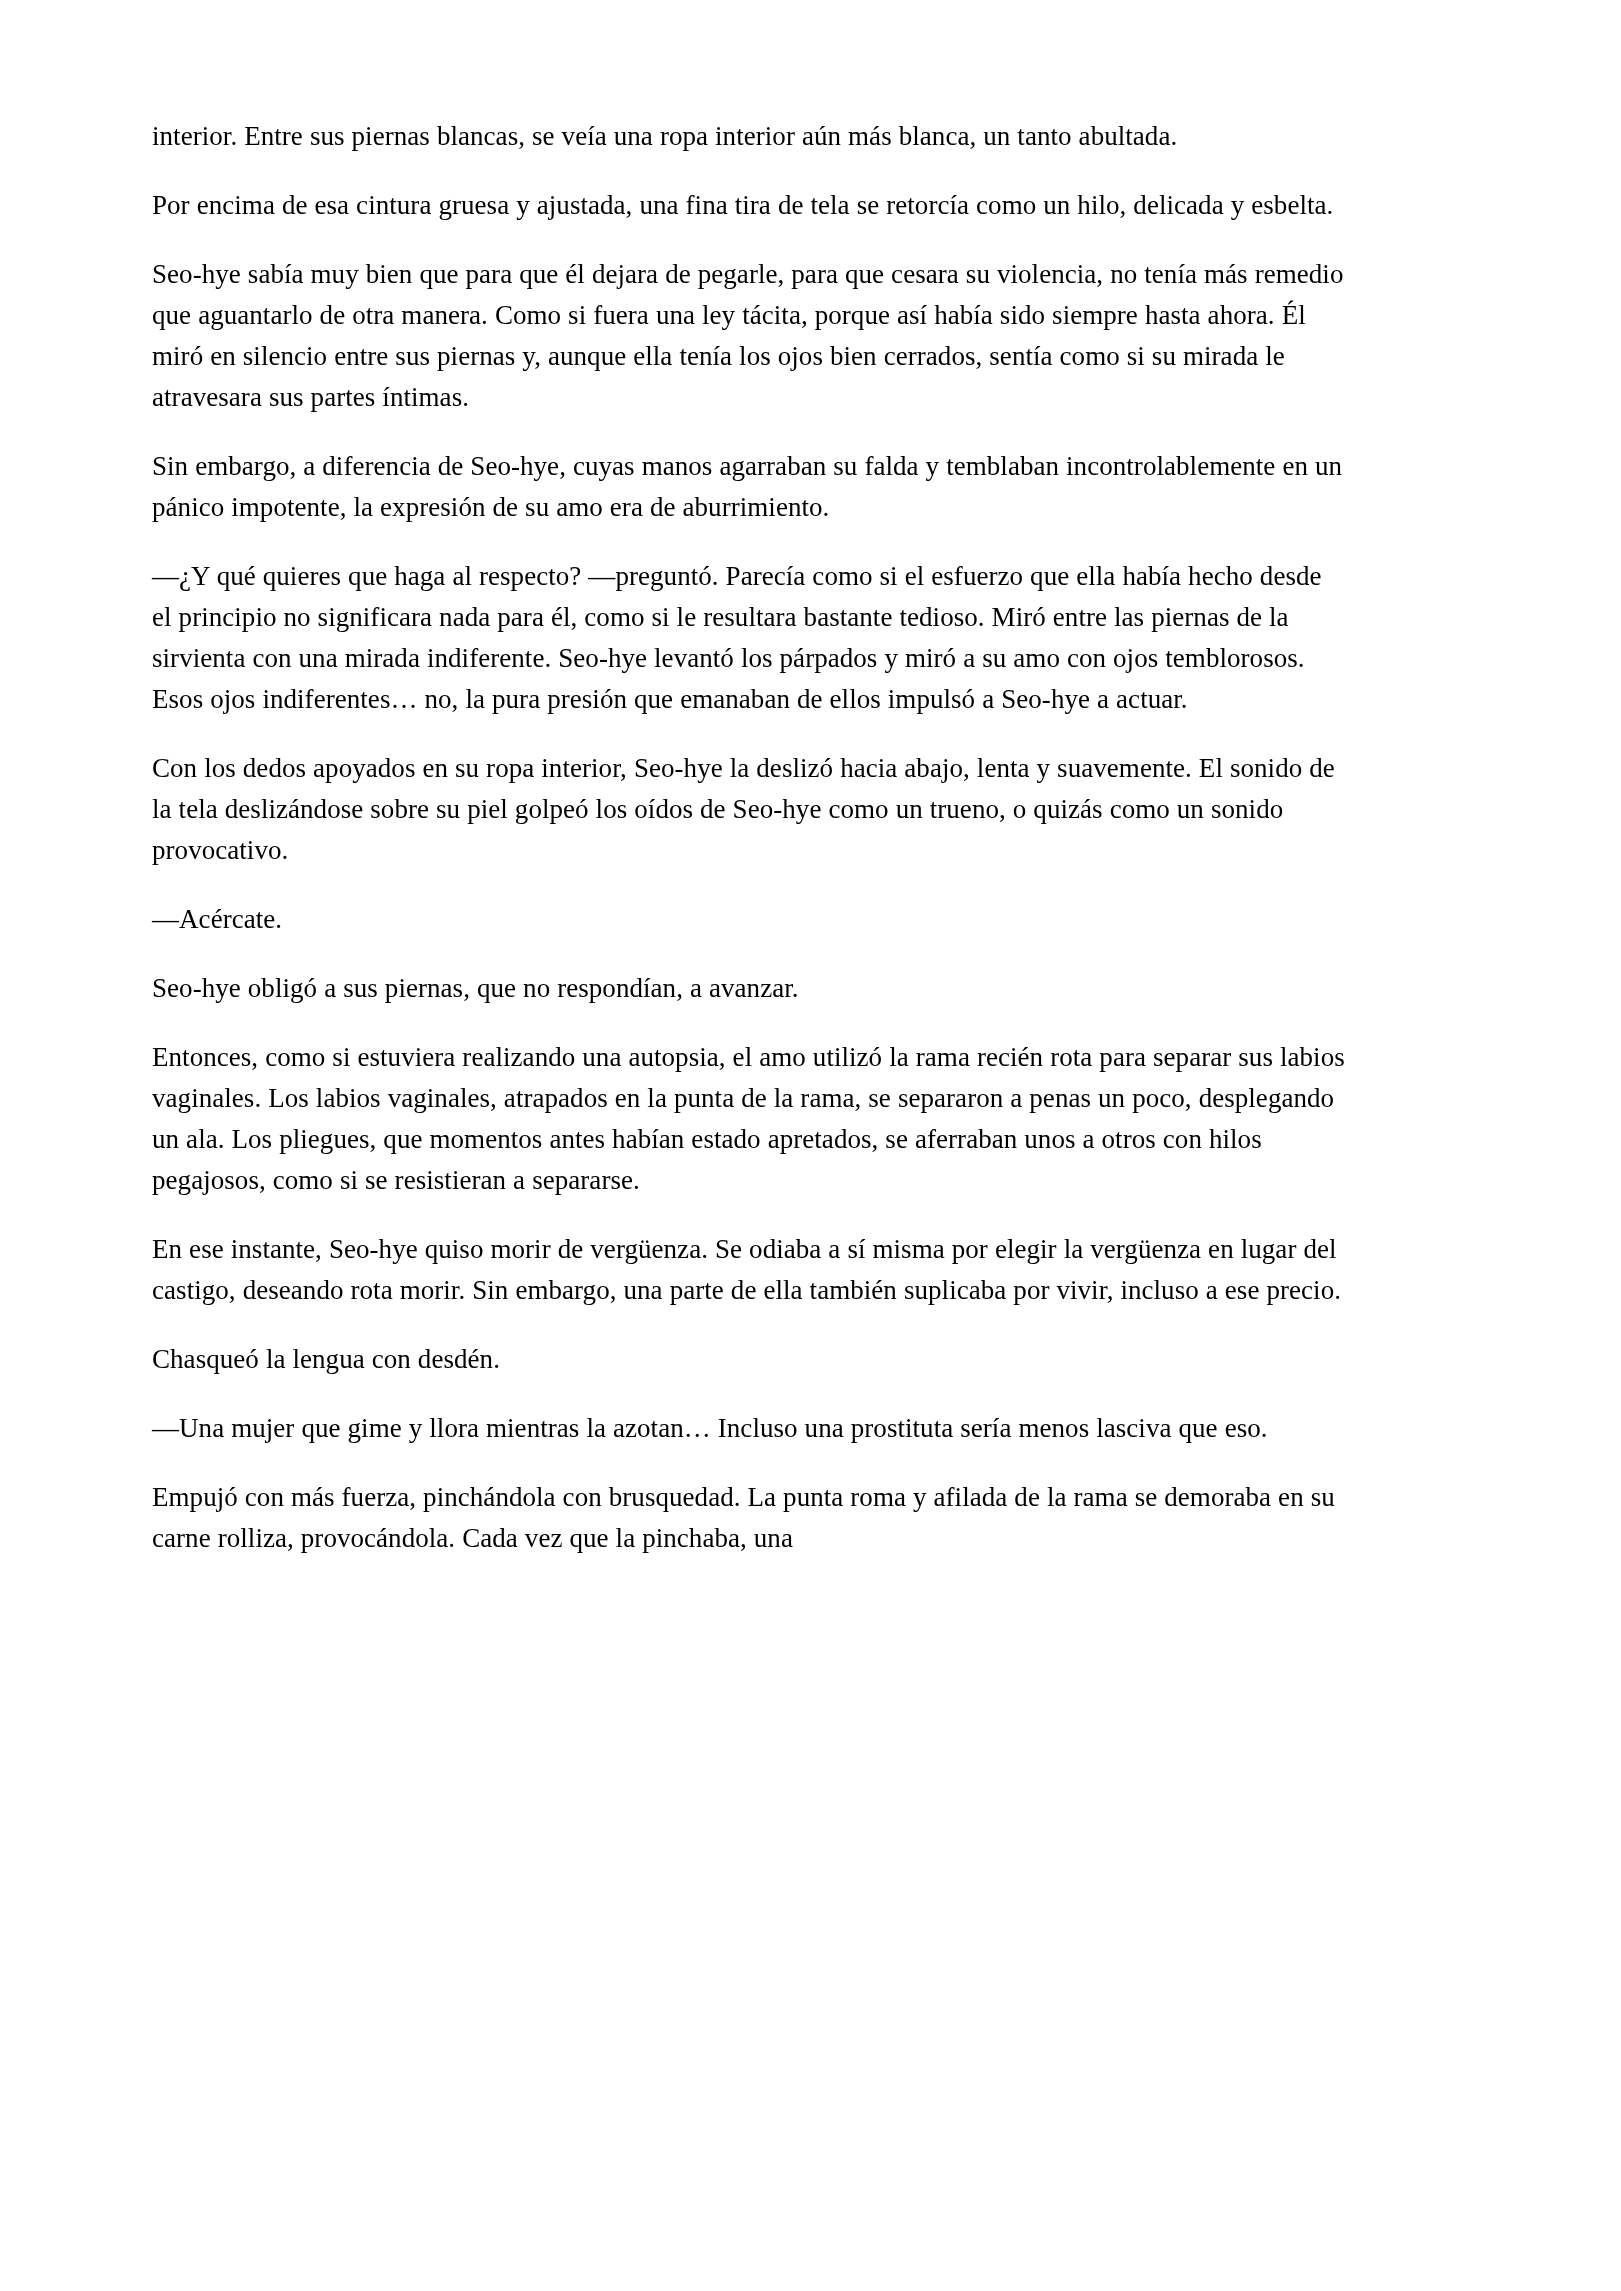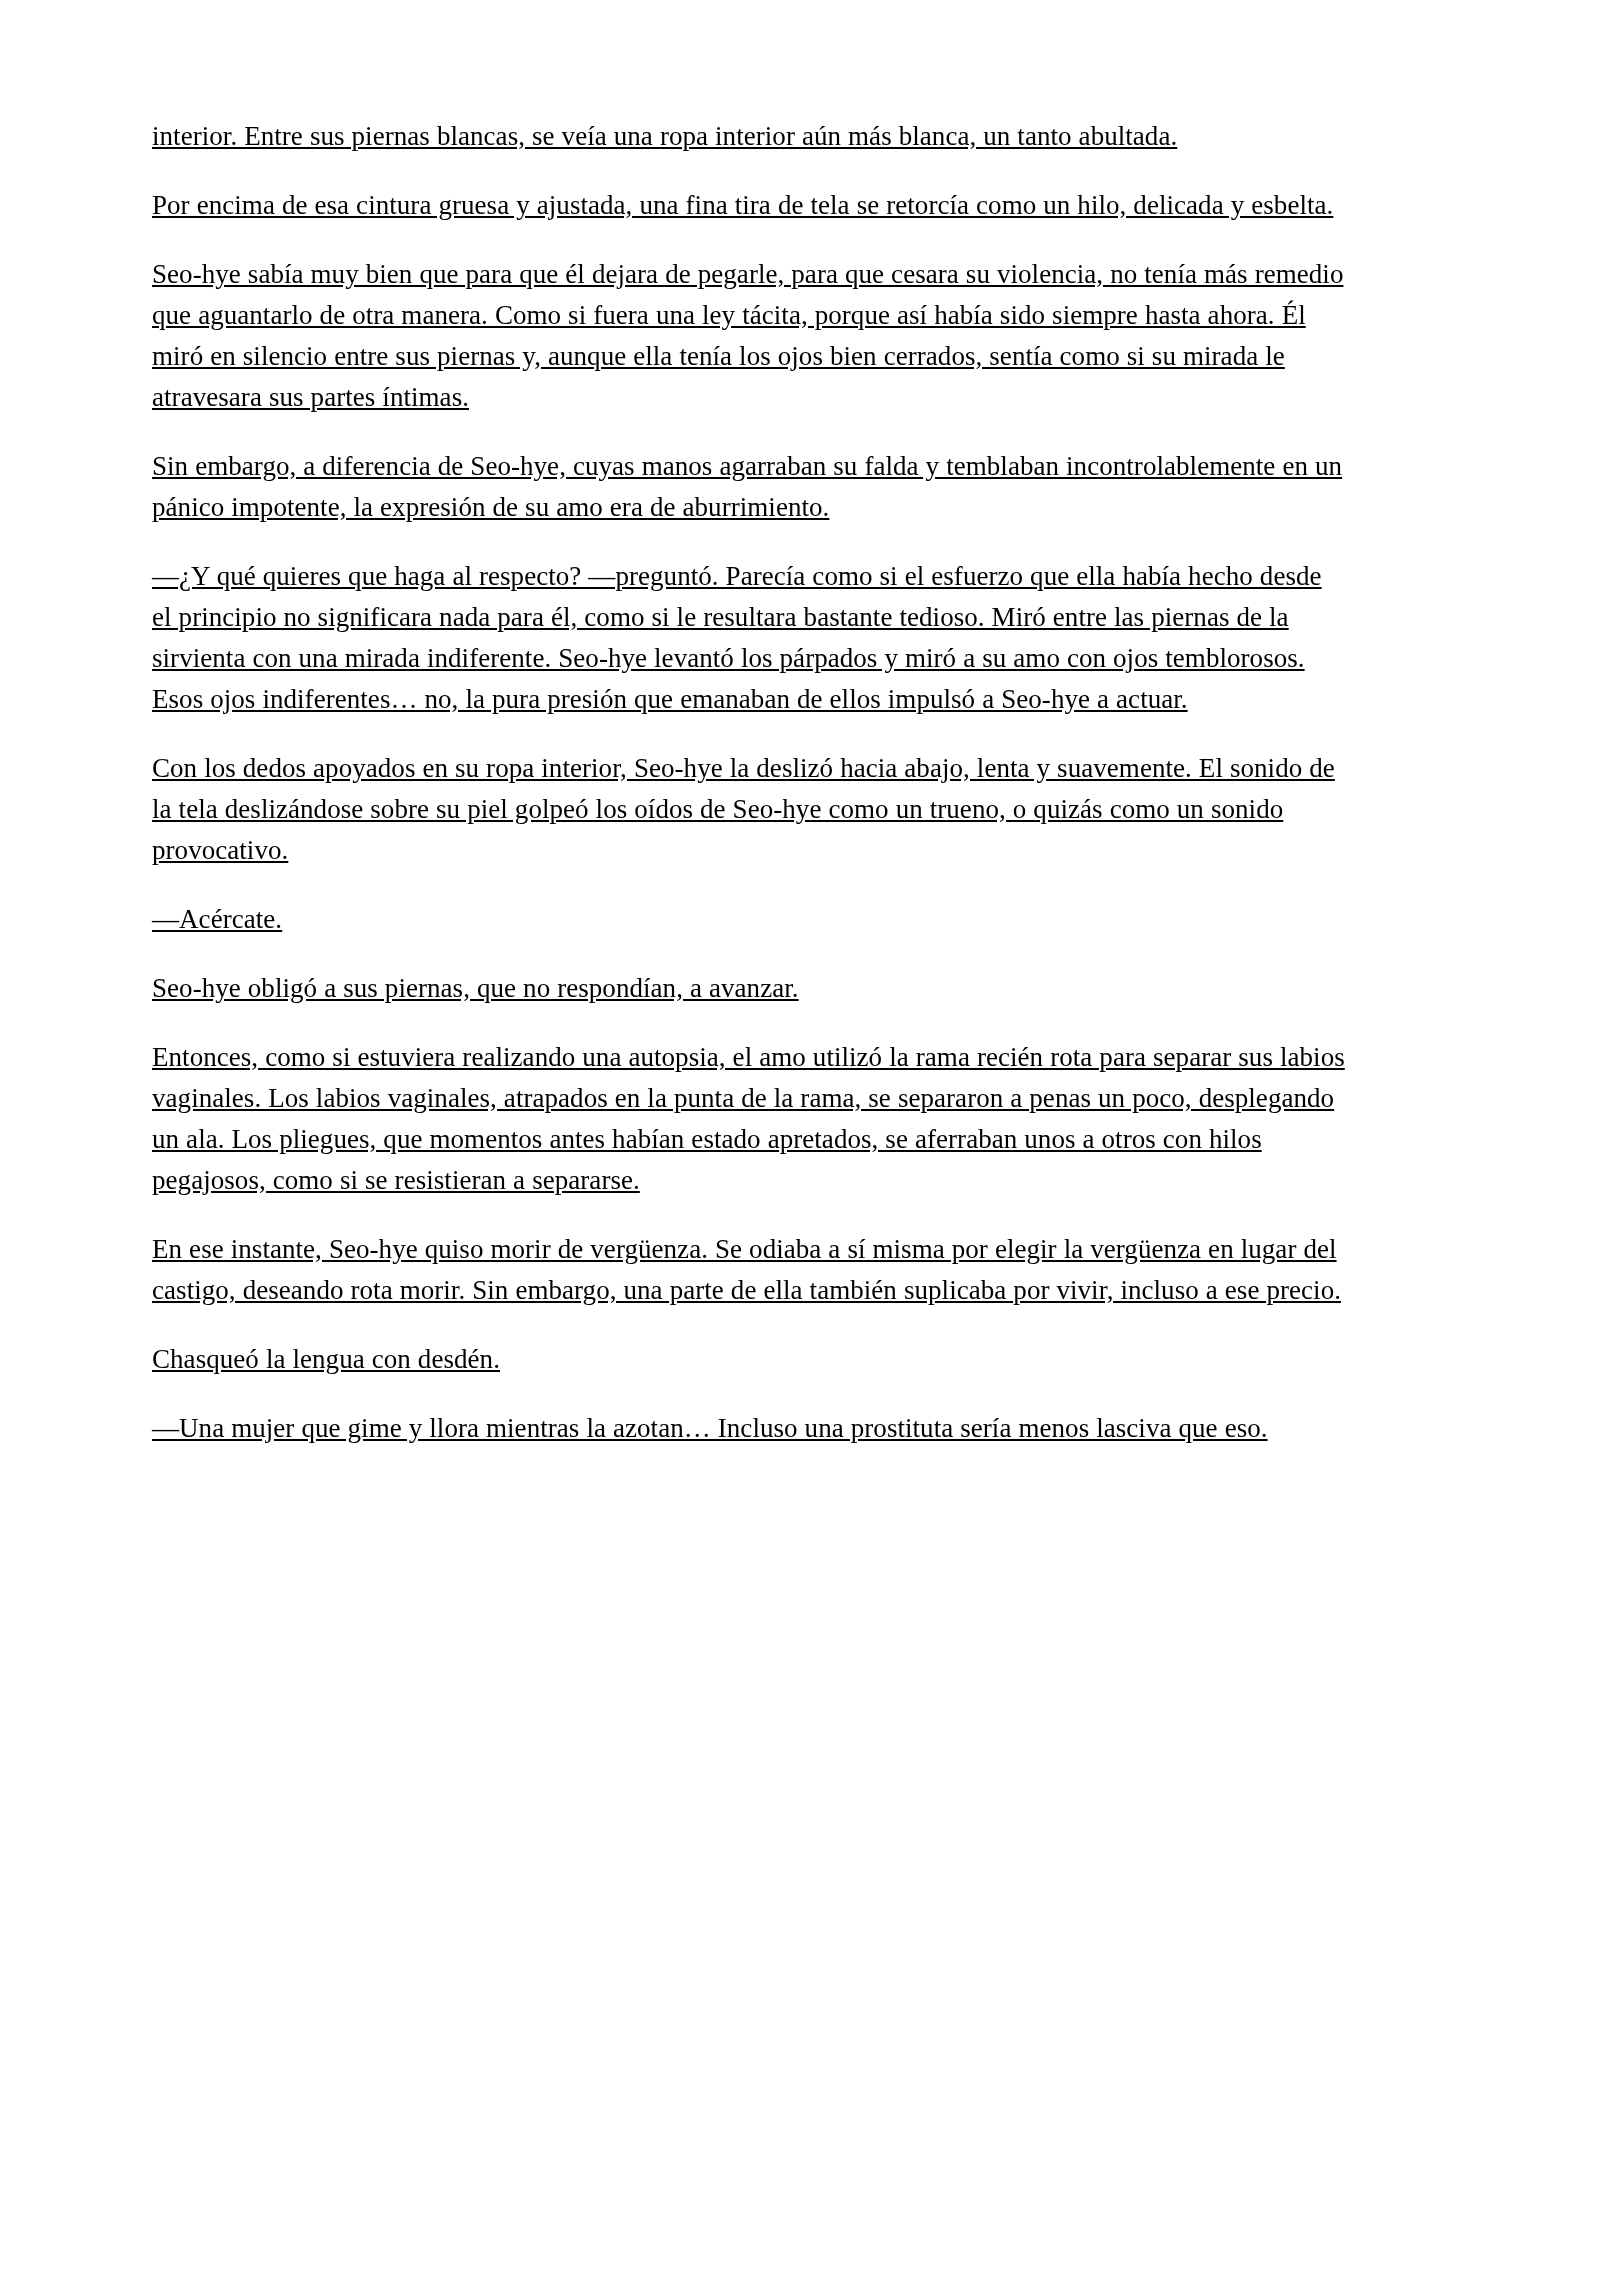--- a/index.html
+++ b/index.html
@@ -25,21 +25,20 @@
     font-family: "Liberation Serif", "DejaVu Serif", serif;
     font-size: 27px;
     line-height: 41px;
     color: #000000;
     margin: 0 0 28px 0;
     text-align: left;
     hyphens: none;
     -webkit-hyphens: none;
     word-spacing: 0.2px;
     letter-spacing: 0.05px;
-    text-decoration: underline;
   }
   .para:last-child {
     margin-bottom: 0;
   }
 </style>
 </head>
 <body>
 
 <div class="page">
   <div class="text-column">
@@ -49,16 +48,17 @@
     <p class="para">Seo-hye sabía muy bien que para que él dejara de pegarle, para que cesara su violencia, no tenía más remedio que aguantarlo de otra manera. Como si fuera una ley tácita, porque así había sido siempre hasta ahora. Él miró en silencio entre sus piernas y, aunque ella tenía los ojos bien cerrados, sentía como si su mirada le atravesara sus partes íntimas.</p>
     <p class="para">Sin embargo, a diferencia de Seo-hye, cuyas manos agarraban su falda y temblaban incontrolablemente en un pánico impotente, la expresión de su amo era de aburrimiento.</p>
     <p class="para">—¿Y qué quieres que haga al respecto? —preguntó. Parecía como si el esfuerzo que ella había hecho desde el principio no significara nada para él, como si le resultara bastante tedioso. Miró entre las piernas de la sirvienta con una mirada indiferente. Seo-hye levantó los párpados y miró a su amo con ojos temblorosos. Esos ojos indiferentes… no, la pura presión que emanaban de ellos impulsó a Seo-hye a actuar.</p>
     <p class="para">Con los dedos apoyados en su ropa interior, Seo-hye la deslizó hacia abajo, lenta y suavemente. El sonido de la tela deslizándose sobre su piel golpeó los oídos de Seo-hye como un trueno, o quizás como un sonido provocativo.</p>
     <p class="para">—Acércate.</p>
     <p class="para">Seo-hye obligó a sus piernas, que no respondían, a avanzar.</p>
     <p class="para">Entonces, como si estuviera realizando una autopsia, el amo utilizó la rama recién rota para separar sus labios vaginales. Los labios vaginales, atrapados en la punta de la rama, se separaron a penas un poco, desplegando un ala. Los pliegues, que momentos antes habían estado apretados, se aferraban unos a otros con hilos pegajosos, como si se resistieran a separarse.</p>
     <p class="para">En ese instante, Seo-hye quiso morir de vergüenza. Se odiaba a sí misma por elegir la vergüenza en lugar del castigo, deseando rota morir. Sin embargo, una parte de ella también suplicaba por vivir, incluso a ese precio.</p>
     <p class="para">Chasqueó la lengua con desdén.</p>
     <p class="para">—Una mujer que gime y llora mientras la azotan… Incluso una prostituta sería menos lasciva que eso.</p>
+    <p class="para">Empujó con más fuerza, pinchándola con brusquedad. La punta roma y afilada de la rama se demoraba en su carne rolliza, provocándola. Cada vez que la pinchaba, una</p>
 
   </div>
 </div>
 
 
 </body></html>

